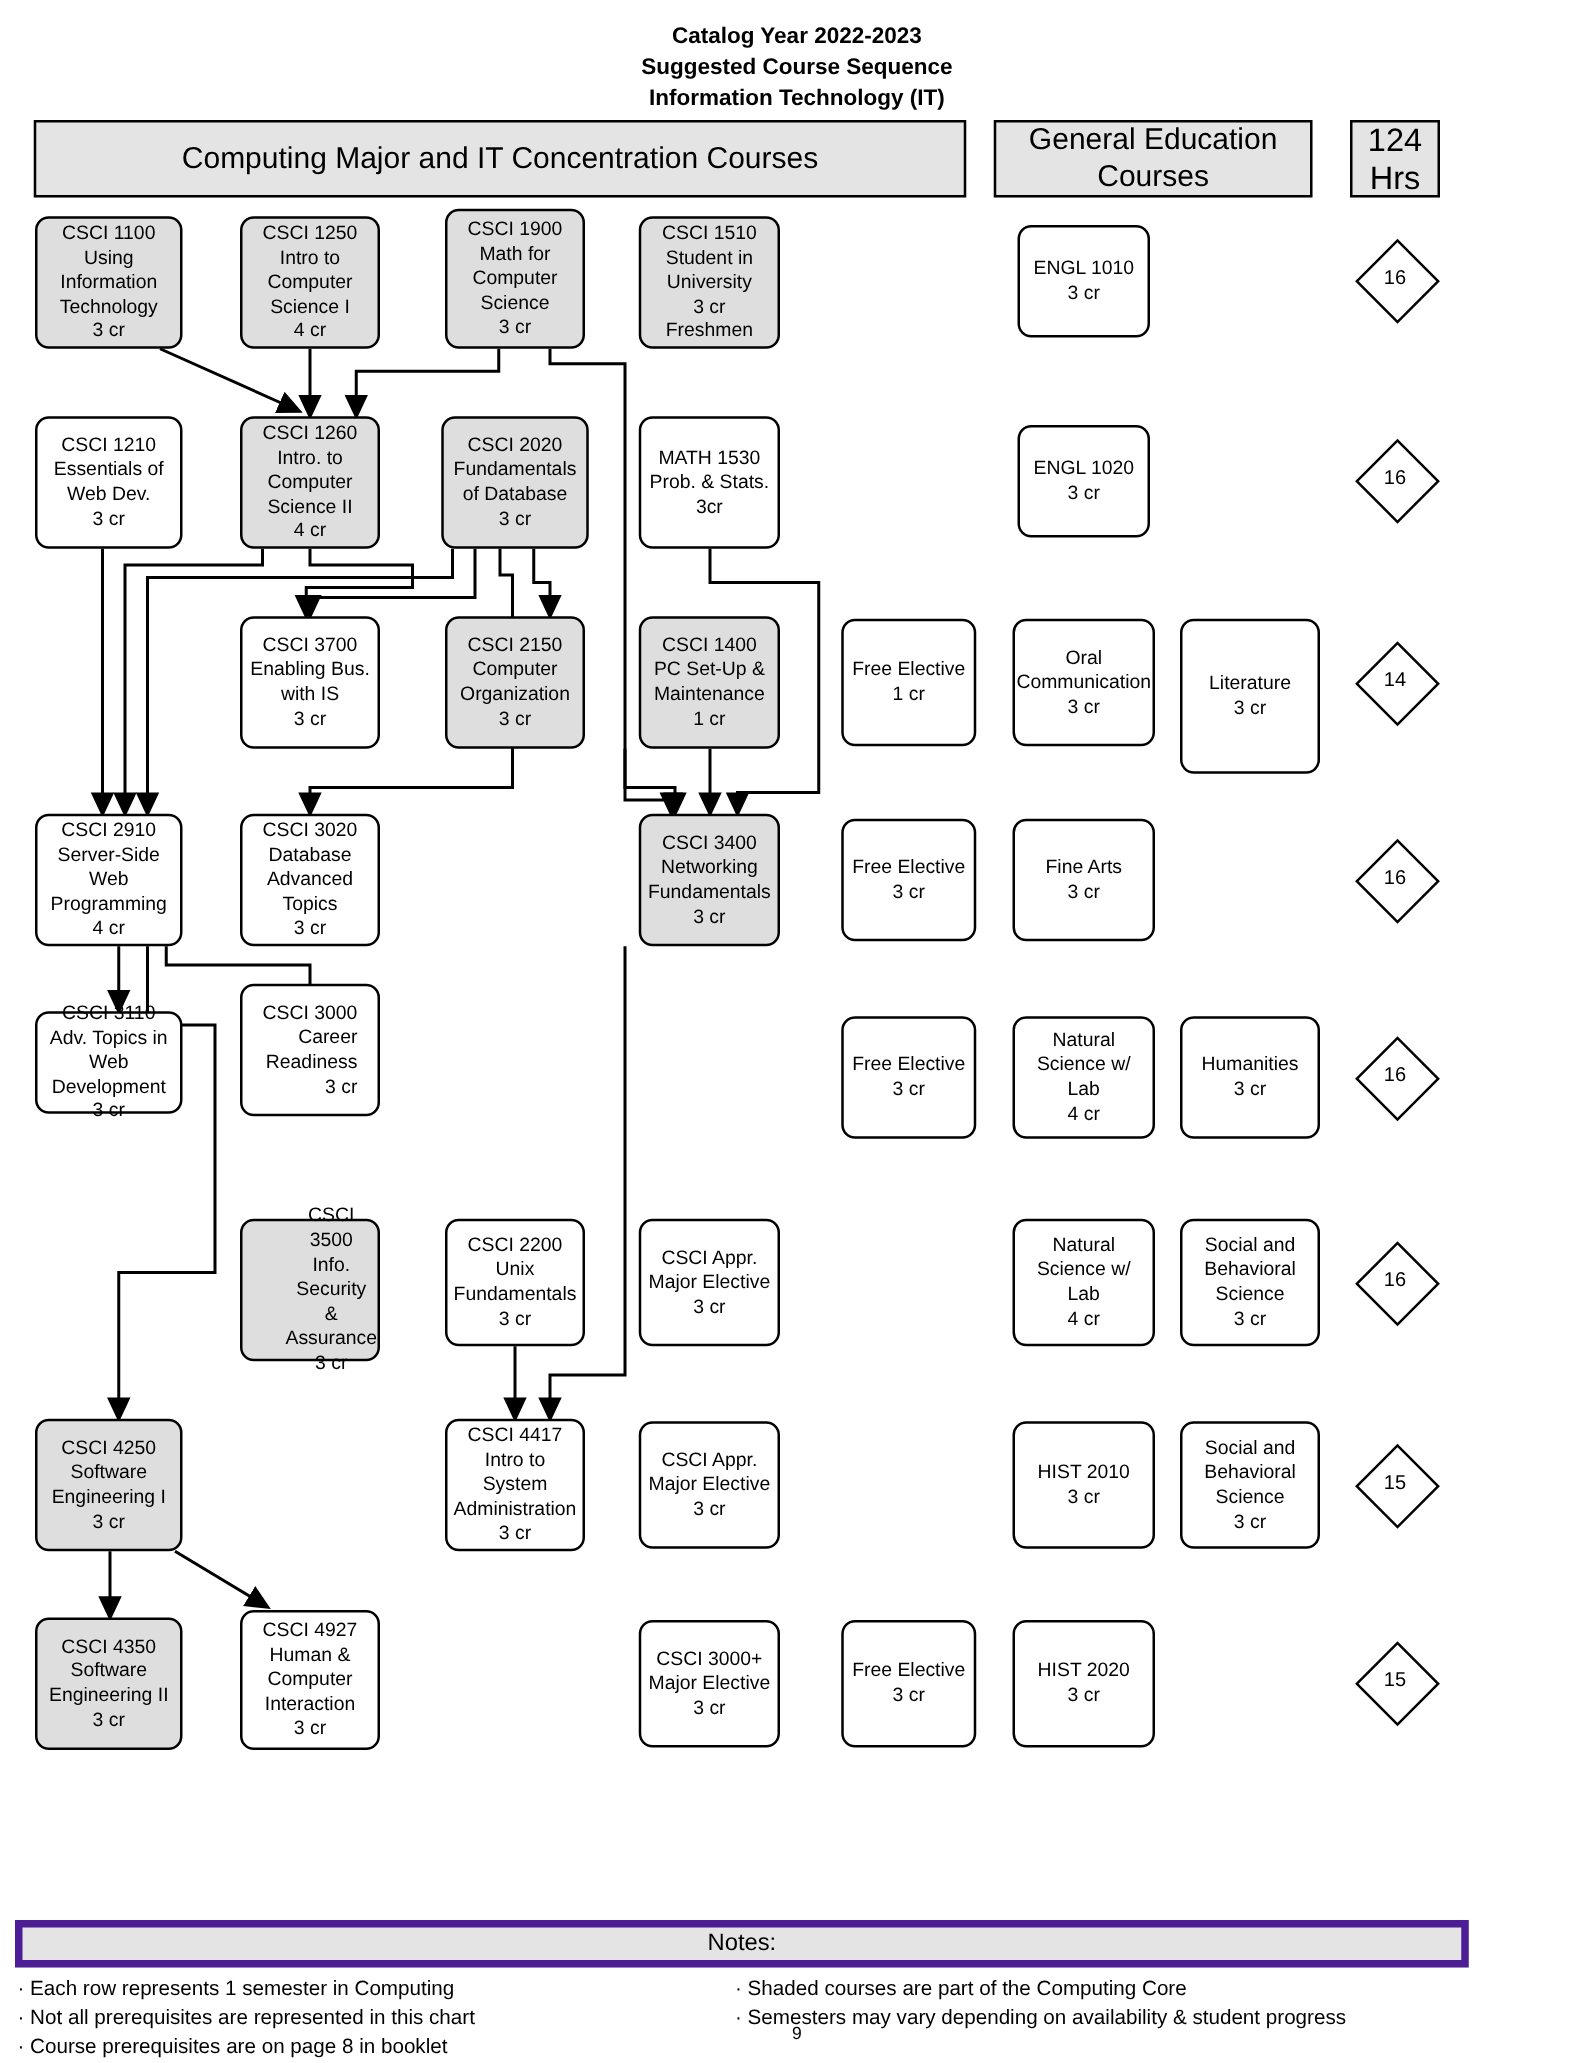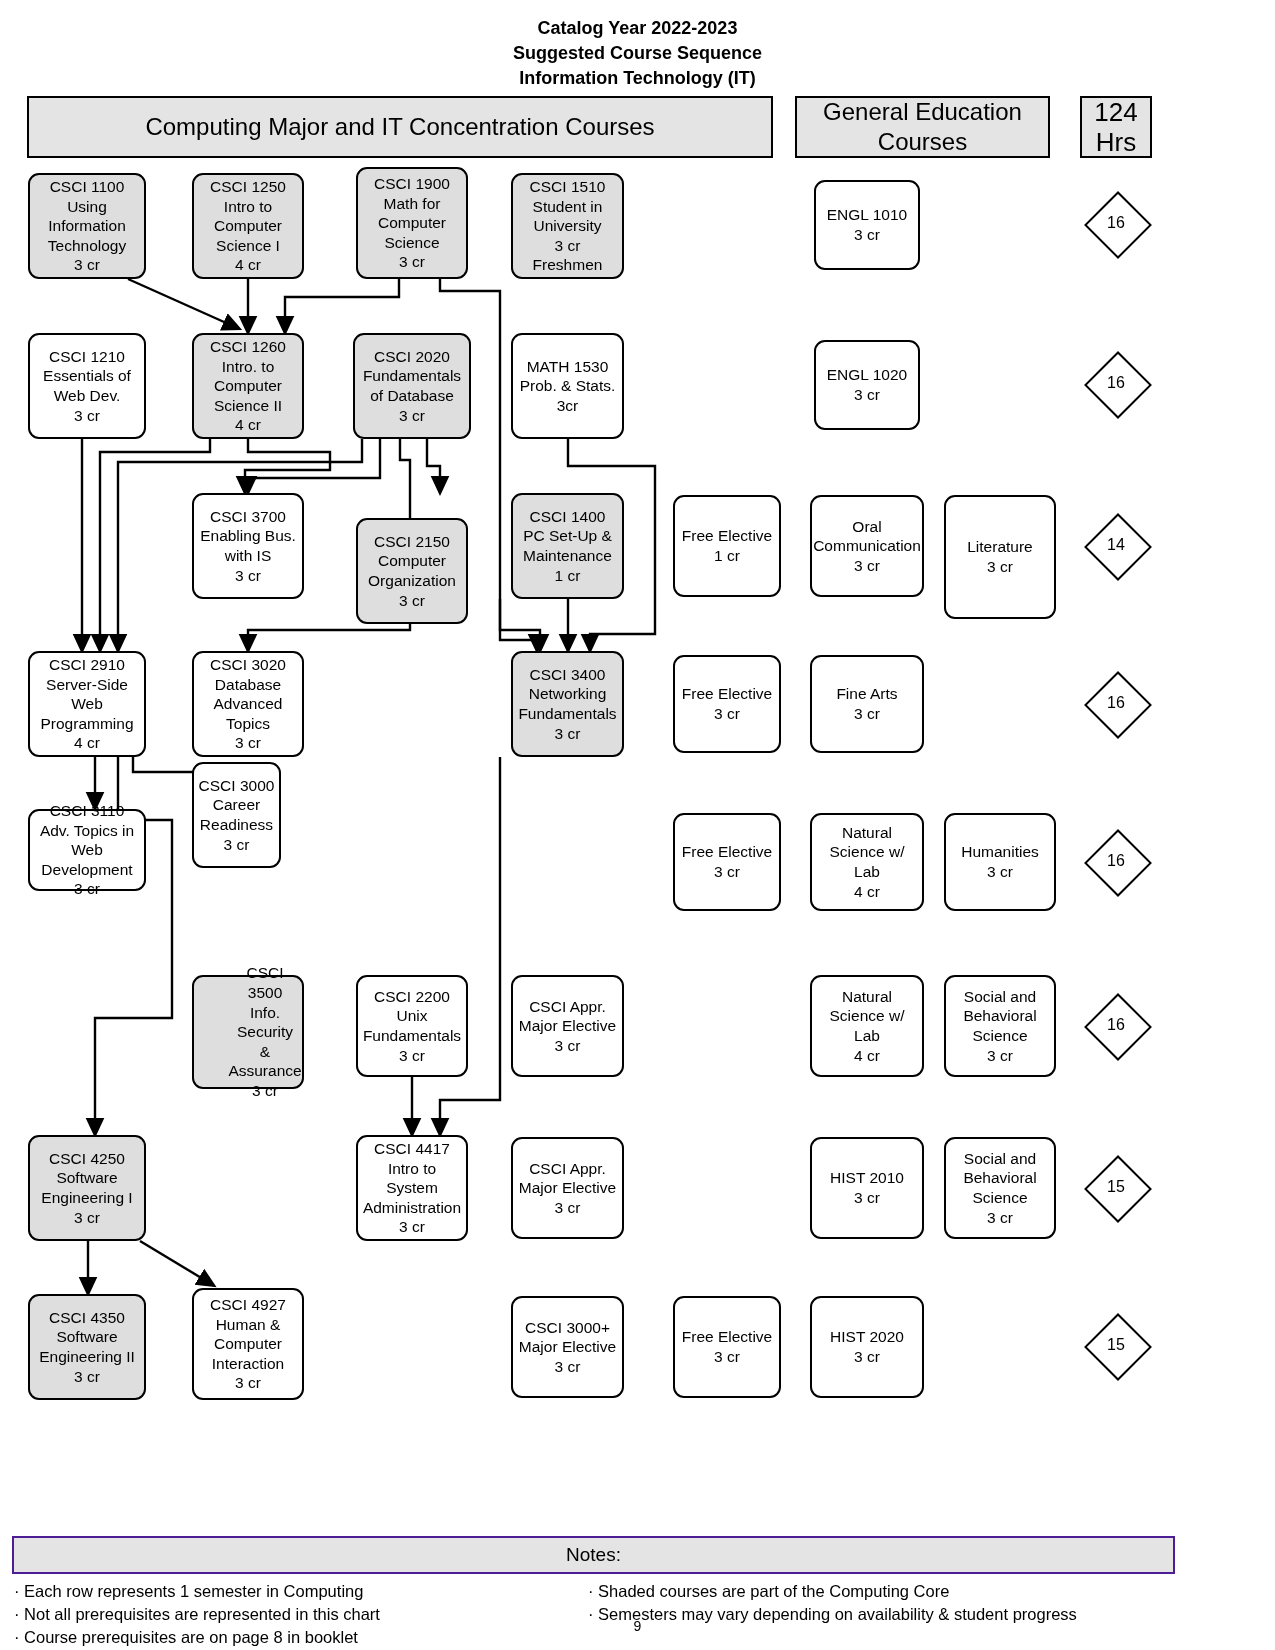--- a/index.html
+++ b/index.html
@@ -52,21 +52,21 @@
     display:flex;align-items:center;justify-content:center;
     font-size:16px;
   }
 
   
   #arrows{position:absolute;left:0;top:0;width:1275px;height:1650px;z-index:2;}
 
   
   #notes-bar{
     position:absolute;left:12px;top:1536px;width:1163px;height:38px;
-    background:#e4e4e4;border:2px solid #4c1d95;box-sizing:border-box;
+    background:#e4e4e4;border:6px solid #4c1d95;box-sizing:border-box;
     display:flex;align-items:center;justify-content:center;font-size:19px;
   }
   .notes-col{position:absolute;font-size:16.5px;line-height:23px;}
   #notes-left{left:14px;top:1580px;width:560px;}
   #notes-right{left:588px;top:1580px;width:580px;}
   .notes-col div{white-space:pre;}
   #pageno{
     position:absolute;left:0;top:1618px;width:1275px;text-align:center;
     font-size:14px;
   }
@@ -210,21 +210,21 @@
       <div class="box" style="left: 814px; top: 340px; width: 106px; height: 90px;">
         <span>ENGL 1020
 3 cr</span>
       </div>
       <div class="box" style="left: 192px; top: 493px; width: 112px; height: 106px;">
         <span>CSCI 3700
 Enabling Bus.
 with IS
 3 cr</span>
       </div>
-      <div class="box shaded" style="left: 356px; top: 493px; width: 112px; height: 106px; margin-top: 25px;">
+      <div class="box shaded" style="left: 356px; top: 493px; width: 112px; height: 106px;">
         <span>CSCI 2150
 Computer
 Organization
 3 cr</span>
       </div>
       <div class="box shaded" style="left: 511px; top: 493px; width: 113px; height: 106px;">
         <span>CSCI 1400
 PC Set-Up &amp;
 Maintenance
 1 cr</span>
@@ -270,21 +270,21 @@
         <span>Fine Arts
 3 cr</span>
       </div>
       <div class="box" style="left: 28px; top: 809px; width: 118px; height: 82px;">
         <span>CSCI 3110
 Adv. Topics in
 Web
 Development
 3 cr</span>
       </div>
-      <div class="box" style="left: 192px; top: 762px; width: 89px; height: 106px;">
+      <div class="box" style="left: 192px; top: 787px; width: 112px; height: 106px; text-align: right;">
         <span>CSCI 3000
 Career
 Readiness
 3 cr</span>
       </div>
       <div class="box" style="left: 673px; top: 813px; width: 108px; height: 98px;">
         <span>Free Elective
 3 cr</span>
       </div>
       <div class="box" style="left: 810px; top: 813px; width: 114px; height: 98px;">

